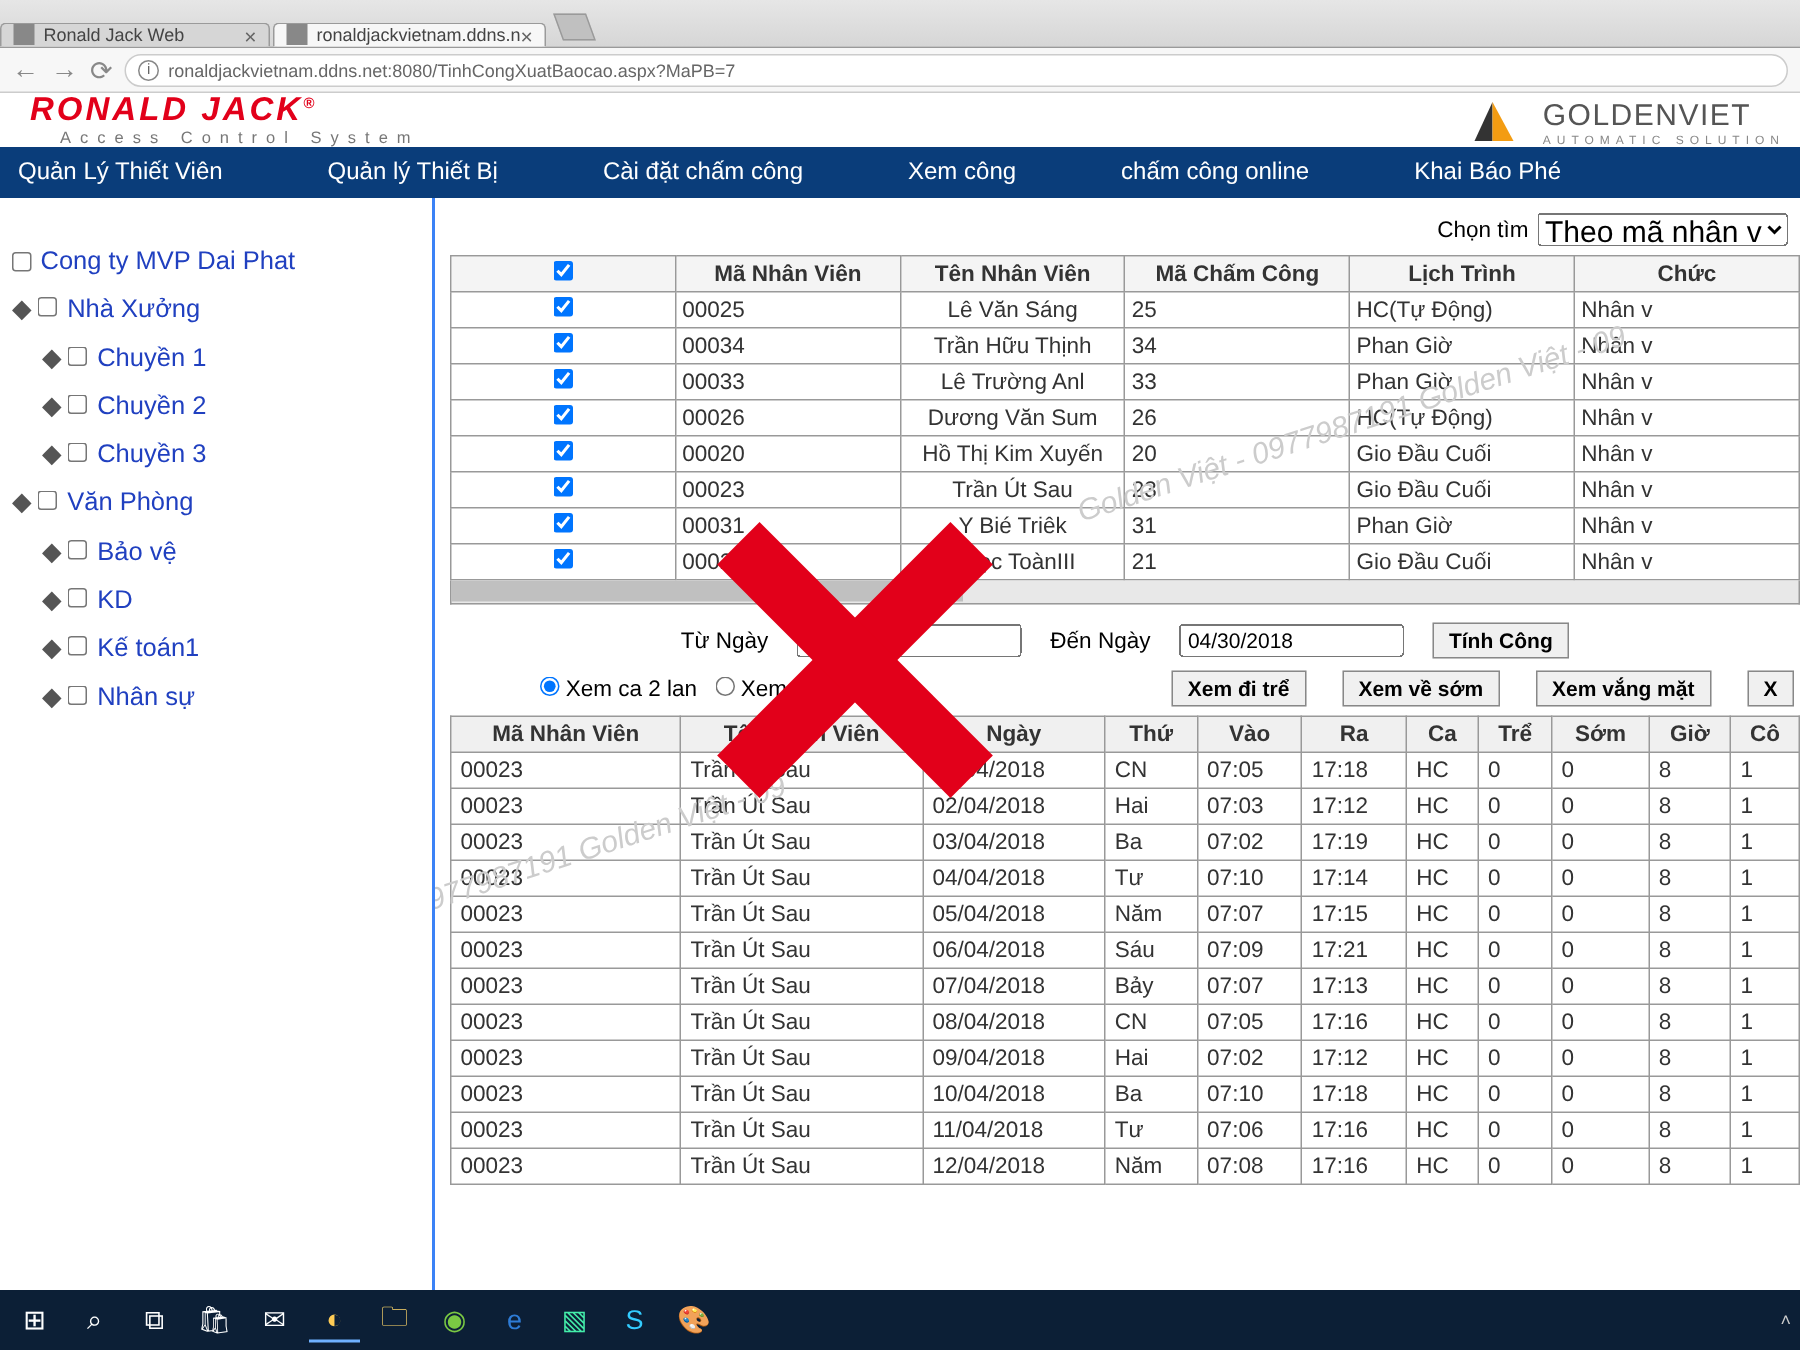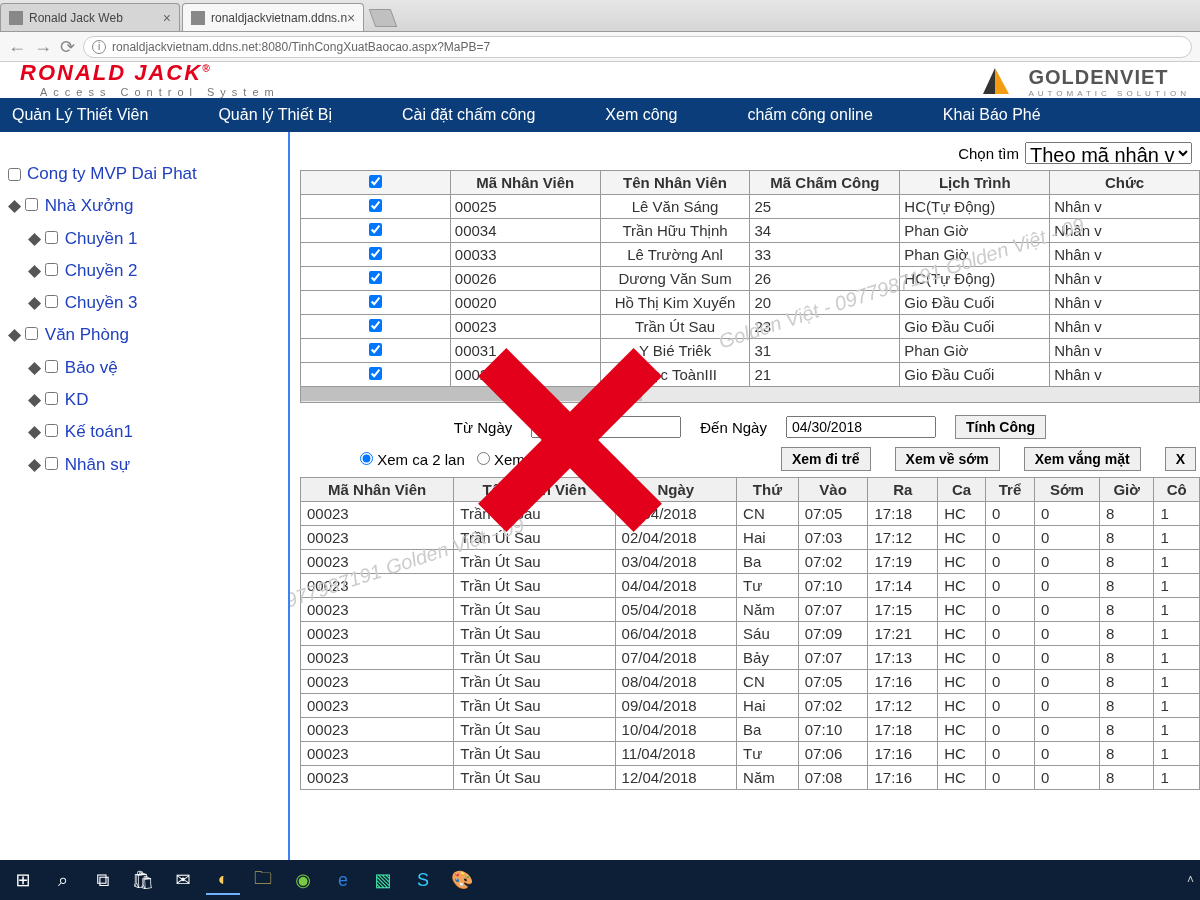--- a/index.html
+++ b/index.html
@@ -1,36 +1,36 @@
 <!DOCTYPE html>
 <html><head>
 <meta charset="utf-8">
 <style>
 * { box-sizing: border-box; margin: 0; padding: 0; }
 body { font-family: Arial, sans-serif; font-size: 14px; background: #fff; width:1200px; height:900px; overflow:hidden; position:relative; }
 
 .chrome { height: 32px; background: linear-gradient(#e6e6e6,#d6d6d6); display:flex; align-items:flex-end; padding-left:0px; border-bottom:1px solid #9a9a9a;}
-.tab { height:28px; background:#f7f7f7; border:1px solid #9a9a9a; border-bottom:none; border-top-left-radius:4px; border-top-right-radius:4px; display:flex; align-items:center; padding:0 8px; margin-right:2px; font-size:12px; color:#444; max-width:200px; min-width:180px; overflow:hidden; white-space:nowrap; }
+.tab { height:16px; background:#f7f7f7; border:1px solid #9a9a9a; border-bottom:none; border-top-left-radius:4px; border-top-right-radius:4px; display:flex; padding:0 8px; margin-right:2px; font-size:12px; color:#444; max-width:200px; min-width:180px; overflow:hidden; white-space:nowrap; }
 .tab.inactive{ background:#d6d6d6; }
 .tab .page-icon{ width:14px;height:14px; margin-right:6px; background:#888; display:inline-block;}
 .tab .close{ margin-left:auto; color:#666; font-size:14px;}
 .newtab{ width:22px; height:18px; background:#c0c0c0; border:1px solid #9a9a9a; margin-left:6px; margin-bottom:4px; transform:skewX(20deg);}
 .addrbar{ height:30px; display:flex; align-items:center; gap:8px; padding:0 8px; border-bottom:1px solid #ccc; background:#f7f7f7;}
 .addrbar .navbtn{ color:#888; font-size:18px;}
 .urlfield{ flex:1; height:22px; border:1px solid #ccc; border-radius:11px; display:flex; align-items:center; padding:0 8px; font-size:12px; color:#666; background:#fff;}
 .urlfield .info{ width:14px;height:14px;border:1px solid #888;border-radius:50%; display:inline-flex; align-items:center; justify-content:center; font-size:10px; margin-right:6px; color:#666;}
 .brandrow{ height:36px; display:flex; align-items:flex-end; justify-content:space-between; padding:0 10px 0 20px; }
 .rjbrand{ color:#e2001a; font-weight:900; font-size:22px; letter-spacing:2px; font-style:italic;}
 .rjbrand sup{ font-size:10px; color:#e2001a;}
 .rjtag{ color:#777; font-size:11px; letter-spacing:6px; margin-left:20px; }
 .gvbrand{ display:flex; align-items:center; gap:6px;}
 .gvlogo{ width:40px; height:28px; position:relative;}
 .gvlogo::before{content:""; position:absolute; left:0; top:0; width:0;height:0; border-left:12px solid transparent; border-right:0 solid transparent; border-bottom:26px solid #333;}
 .gvlogo::after{content:""; position:absolute; left:12px; top:0; width:0;height:0; border-left:0 solid transparent; border-right:14px solid transparent; border-bottom:26px solid #f39c12;}
-.gvtxt{ font-size:20px; font-weight:700; color:#555; letter-spacing:1px;}
+.gvtxt{ font-size:20px; font-weight:400; color:#555; letter-spacing:1px;}
 .gvsub{ font-size:8px; letter-spacing:4px; color:#888;}
 .mainnav{ height:34px; background:#0a3d7a; display:flex; align-items:center; color:#fff; font-size:16px; gap:70px; padding:0 12px; overflow:hidden; white-space:nowrap;}
 .mainnav span{ cursor:pointer;}
 .content{ display:flex; height:calc(900px - 32px - 30px - 36px - 34px - 40px); }
 
 .sidebar{ width:290px; padding:26px 8px 8px 8px; border-right:2px solid #3b82f6; }
 .tree{ color:#2040c0; font-size:17px; line-height:1.9;}
 .tree .root{ display:flex; align-items:center; gap:4px;}
 .tree input[type=checkbox]{ margin-right:2px; }
 .tree .lvl1{ margin-left:0px;}

